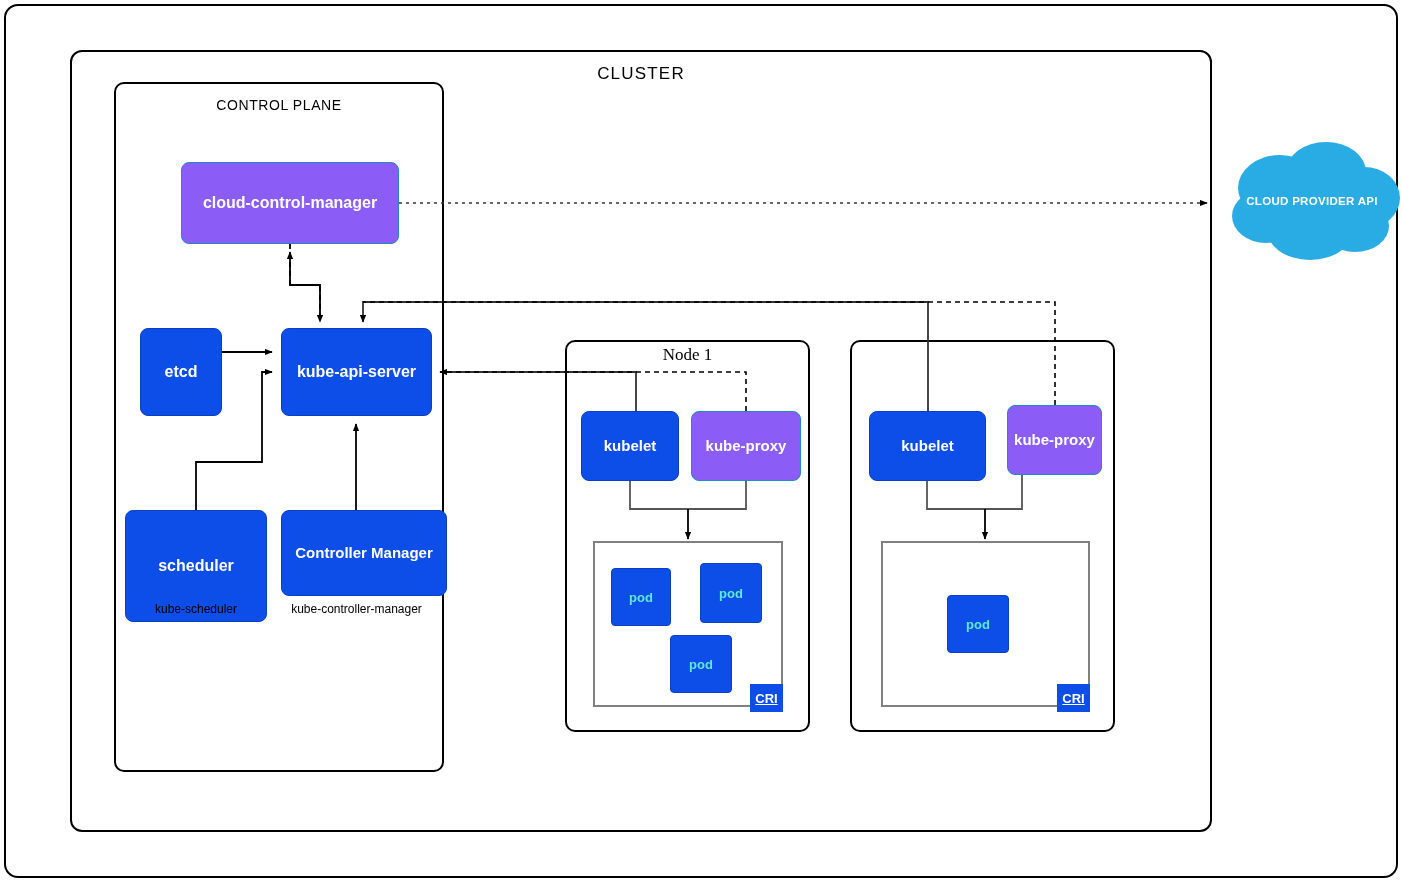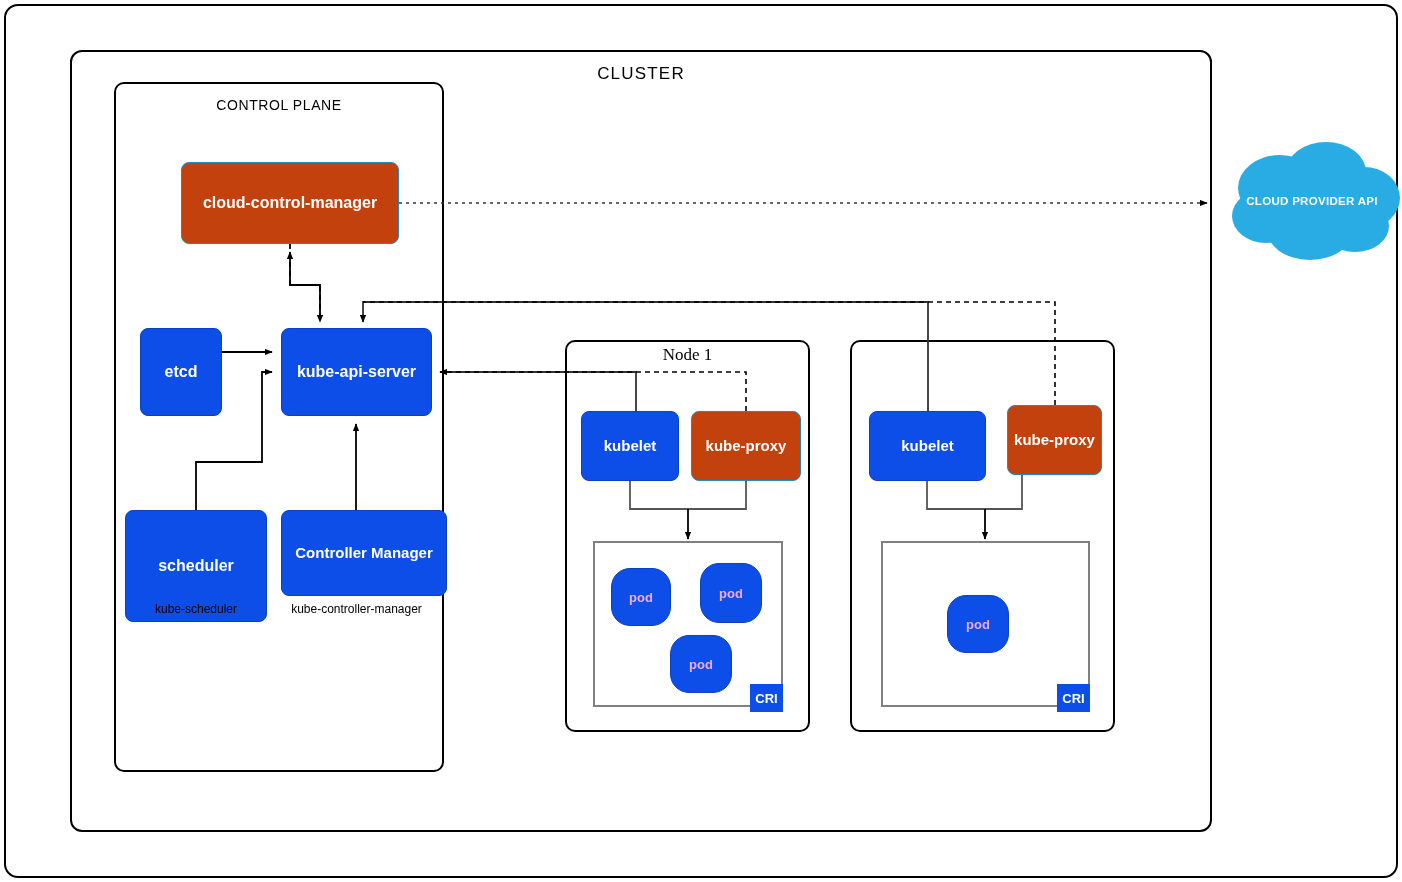--- a/index.html
+++ b/index.html
@@ -23,42 +23,42 @@
   .title{position:absolute;text-align:center;color:#000;white-space:nowrap;}
   #cluster-title{left:70px;top:64px;width:1142px;font-size:17px;font-weight:normal;letter-spacing:1.2px;}
   #control-plane-title{left:114px;top:97px;width:330px;font-size:14px;letter-spacing:.6px;}
   #node1-title{left:565px;top:345px;width:245px;font-size:17px;font-family:"Liberation Serif", serif;}
   #node2-title{left:850px;top:345px;width:265px;font-size:17px;font-family:"Liberation Serif", serif;}
 
   
   .node-box{position:absolute;box-sizing:border-box;display:flex;align-items:center;justify-content:center;
             color:#fff;font-weight:bold;border-radius:8px;text-align:center;line-height:1.1;}
   .box-dark{background:#0d4ee8;border:1px solid #0b40c0;}
-  .box-cyan{background:#c2410c;border:1px solid #1f8cbd;}
+  .box-cyan{background:#8b5cf6;border:1px solid #1f8cbd;}
 
   #ccm{left:181px;top:162px;width:218px;height:82px;font-size:16px;}
   #etcd{left:140px;top:328px;width:82px;height:88px;font-size:16px;}
   #kube-api{left:281px;top:328px;width:151px;height:88px;font-size:16px;}
   #scheduler{left:125px;top:510px;width:142px;height:112px;font-size:16px;}
   #controller-manager{left:281px;top:510px;width:166px;height:86px;font-size:15px;}
 
   #n1-kubelet{left:581px;top:411px;width:98px;height:70px;font-size:15px;}
   #n1-kubeproxy{left:691px;top:411px;width:110px;height:70px;font-size:15px;}
   #n2-kubelet{left:869px;top:411px;width:117px;height:70px;font-size:15px;}
   #n2-kubeproxy{left:1007px;top:405px;width:95px;height:70px;font-size:15px;}
 
-  .pod{position:absolute;box-sizing:border-box;background:#0d4ee8;border:1px solid #0b40c0;border-radius:19px;
-       display:flex;align-items:center;justify-content:center;color:#f0abfc;font-weight:bold;font-size:13px;}
+  .pod{position:absolute;box-sizing:border-box;background:#0d4ee8;border:1px solid #0b40c0;border-radius:4px;
+       display:flex;align-items:center;justify-content:center;color:#5eead4;font-weight:bold;font-size:13px;}
   #n1-pod1{left:611px;top:568px;width:60px;height:58px;}
   #n1-pod2{left:700px;top:563px;width:62px;height:60px;}
   #n1-pod3{left:670px;top:635px;width:62px;height:58px;}
   #n2-pod1{left:947px;top:595px;width:62px;height:58px;}
 
   .cri{position:absolute;box-sizing:border-box;background:#0d4ee8;
-       display:flex;align-items:center;justify-content:center;color:#fff;font-weight:bold;font-size:13px;}
+       display:flex;align-items:center;justify-content:center;color:#fff;font-weight:bold;font-size:13px;text-decoration:underline;}
   #n1-cri{left:750px;top:684px;width:33px;height:28px;}
   #n2-cri{left:1057px;top:684px;width:33px;height:28px;}
 
   
   .caption{position:absolute;text-align:center;font-size:12px;color:#000;white-space:nowrap;}
   #cap-scheduler{left:125px;top:602px;width:142px;}
   #cap-controller{left:271px;top:602px;width:171px;}
 
   
   #cloud-wrap{position:absolute;left:1222px;top:136px;width:180px;height:134px;}

